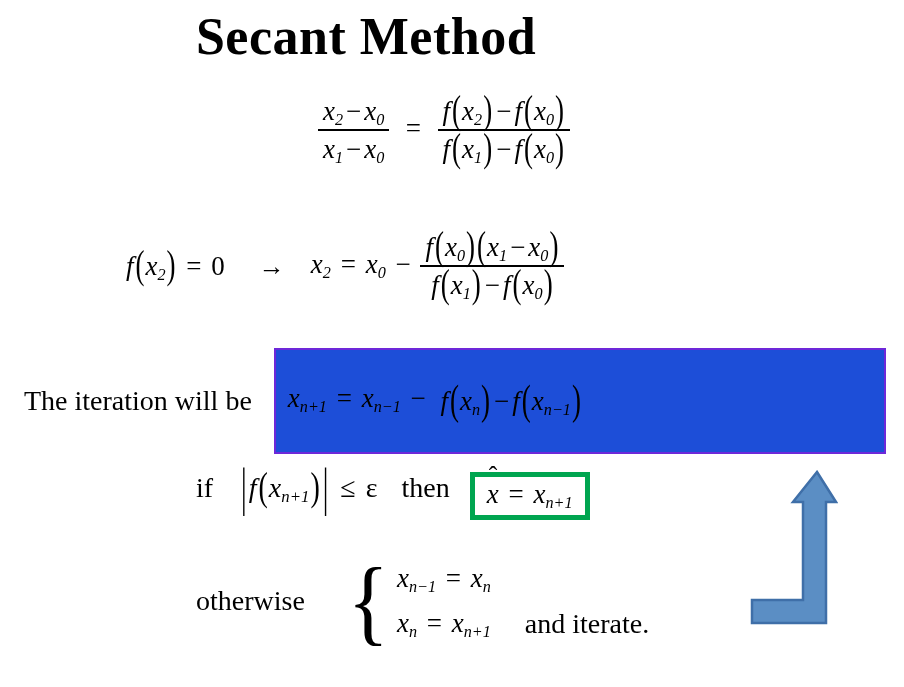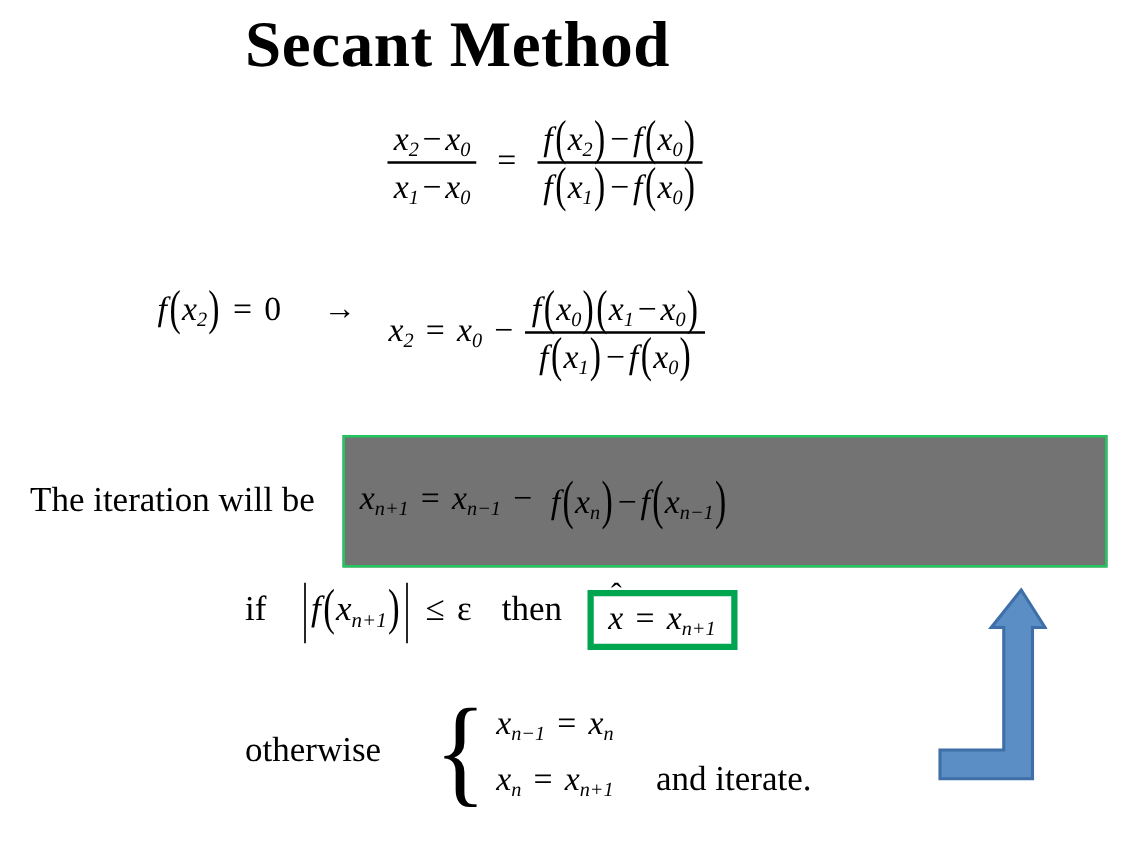--- a/index.html
+++ b/index.html
@@ -79,34 +79,34 @@
   }
   .frac > .den {
     display: block;
     padding: 3px 5px 0 5px;
   }
 
   
   #equation-one {
     position: absolute;
     top: 96px;
-    left: 0;
+    left: 8px;
     width: 872px;
     text-align: center;
     font-size: 27px;
   }
 
   
   #equation-two {
     position: absolute;
     top: 232px;
     left: 126px;
     font-size: 27px;
     display: flex;
-    align-items: flex-start;
+    align-items: center;
   }
   #equation-two .arrow-glyph {
     font-size: 26px;
     padding: 0 26px 0 34px;
     font-style: normal;
   }
 
   
   #iteration-line {
     position: absolute;
@@ -115,24 +115,24 @@
     width: 862px;
     display: flex;
     align-items: center;
   }
   #iteration-label {
     font-size: 28px;
     white-space: nowrap;
     padding-right: 22px;
   }
   #iteration-box {
-    border: 2px solid #22c55e;
+    border: 2px solid #6d28d9;
     padding: 6px 12px 8px 12px;
     font-size: 27px;
-    background: #737373;
+    background: #1d4ed8;
     flex: 1;
     display: flex;
     align-items: center;
     min-height: 106px;
     box-sizing: border-box;
   }
 
   
   #if-line {
     position: absolute;

